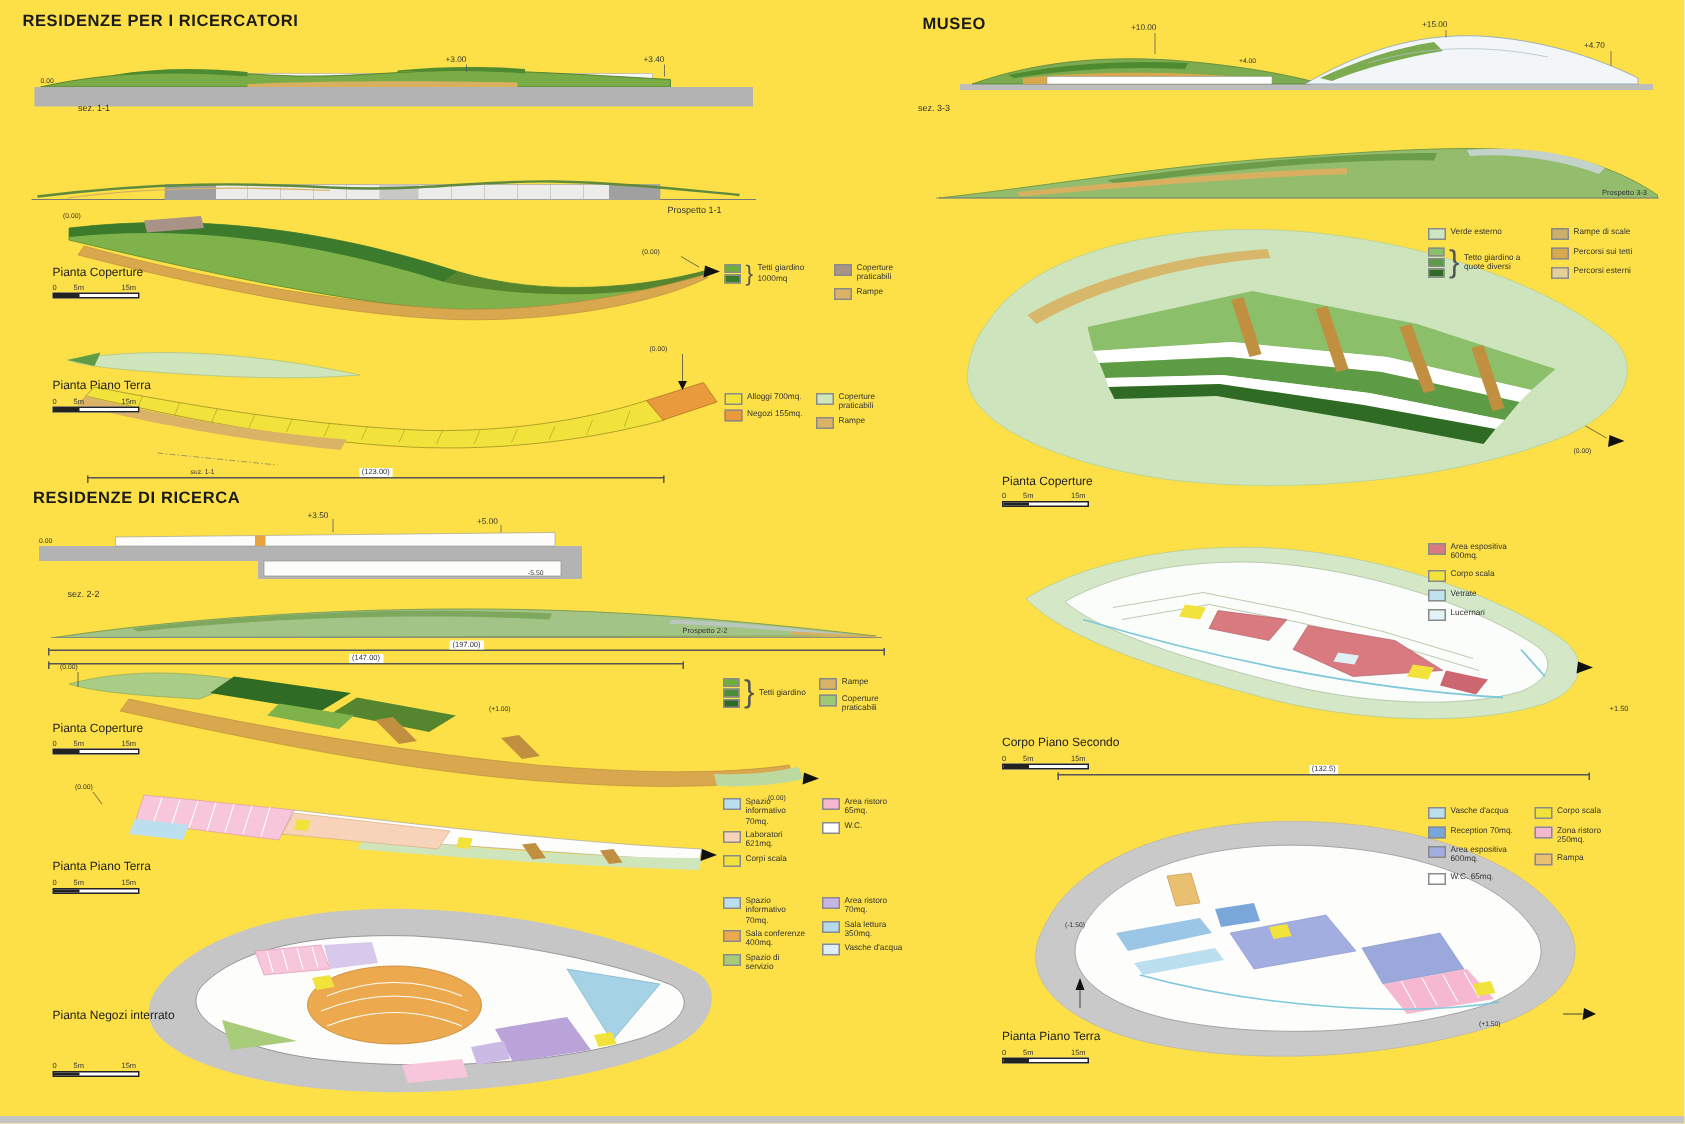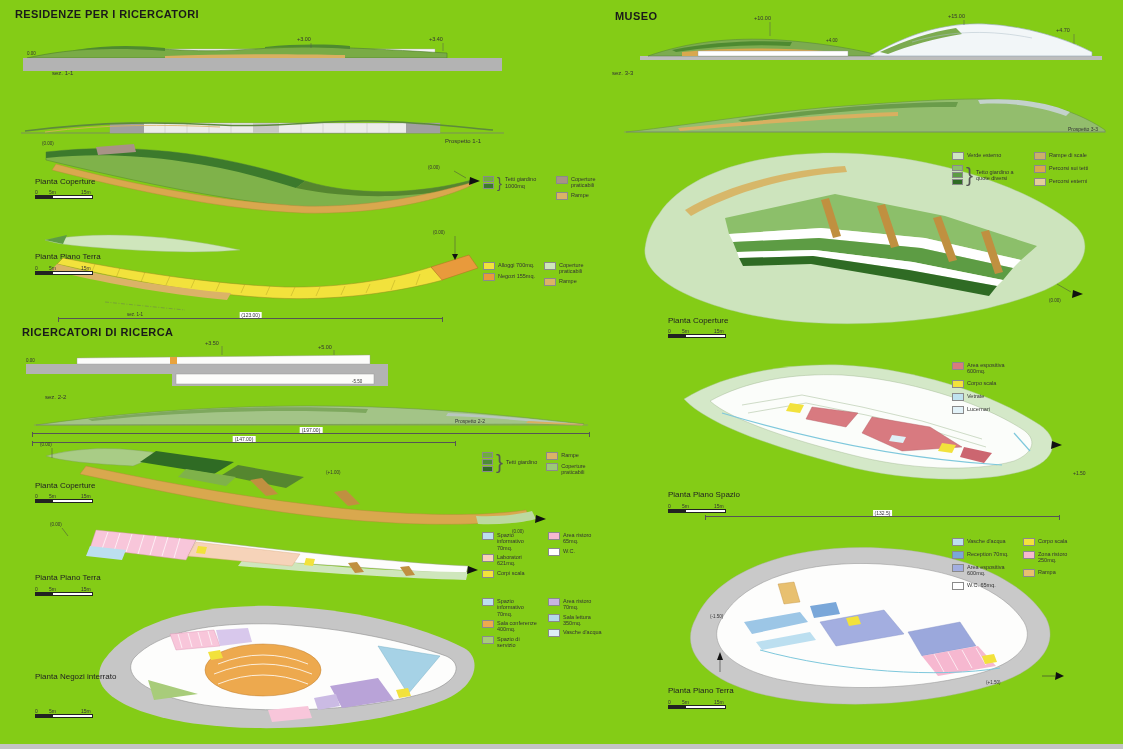--- a/index.html
+++ b/index.html
@@ -1,17 +1,17 @@
 <!DOCTYPE html>
 <html><head>
 <meta charset="utf-8">
 <style>
 *{margin:0;padding:0;box-sizing:border-box}
 html,body{width:1123px;height:749px;background:#fff;font-family:"Liberation Sans","DejaVu Sans",sans-serif;color:#222;overflow:hidden}
-.sheet{position:relative;width:1123px;height:749px;background:#84cc16}
+.sheet{position:relative;width:1123px;height:749px;background:#fde047}
 .abs{position:absolute}
 .h1{font-size:11px;font-weight:bold;letter-spacing:.4px;color:#1a1a1a;white-space:nowrap}
 .h2{font-size:8px;color:#222;white-space:nowrap}
 .small{font-size:6px;color:#333;white-space:nowrap}
 .tiny{font-size:5px;color:#333;white-space:nowrap}
 .legend{position:absolute;display:flex;gap:9px;align-items:flex-start}
 .lcol{display:flex;flex-direction:column;gap:3px}
 .li{display:flex;gap:3px;align-items:flex-start}
 .li.group{align-items:center}
 .sw{width:12px;height:8px;border:.5px solid #8a8a8a;flex:0 0 auto;display:inline-block;background:#fff}
@@ -185,21 +185,21 @@
       <div class="li">
           <span class="sw" style="background: rgb(219, 179, 103);"></span>
           <span class="lt">Rampe</span>
         </div>
     </div>
   </div>
   <div class="dim" style="left:58px;top:318px;width:385px">
       <span>(123.00)</span>
     </div>
 
-  <div class="abs h1" style="left:22px;top:326px">RICERCATORI DI RICERCA</div>
+  <div class="abs h1" style="left:22px;top:326px">RESIDENZE DI RICERCA</div>
 
   <svg class="abs" style="left:22px;top:338px" width="372" height="56" viewBox="0 0 372 56">
     <g>
       <path d="M4,26 L366,26 L366,48 L150,48 L150,36 L4,36 Z" fill="#b3b3b3"></path>
       <polygon points="55,20 348,17 348,26 55,26" fill="#fcfcfa" stroke="#999" stroke-width="0.4"></polygon>
       <rect x="154" y="36" width="198" height="10" fill="#fcfcfa" stroke="#999" stroke-width="0.5"></rect>
       <rect x="148" y="19" width="7" height="7" fill="#e8a33d"></rect>
       <line x1="200" y1="8" x2="200" y2="17" stroke="#555" stroke-width="0.5"></line>
       <line x1="312" y1="12" x2="312" y2="17" stroke="#555" stroke-width="0.5"></line>
     </g>
@@ -513,21 +513,21 @@
       <polygon points="302,92 330,98 322,108 298,102" fill="#cc6670"></polygon>
       <polygon points="128,48 142,50 138,58 124,56" fill="#f2e23c"></polygon>
       <polygon points="280,88 294,90 290,98 276,96" fill="#f2e23c"></polygon>
       <polygon points="230,80 244,82 241,88 227,86" fill="#dff0f7"></polygon>
       <path d="M60,58 C140,82 240,104 340,110" fill="none" stroke="#7ec8dc" stroke-width="1.2"></path>
       <path d="M352,78 L368,96" fill="none" stroke="#7ec8dc" stroke-width="1.2"></path>
       <polygon points="390,86 400,90 389,94" fill="#111"></polygon>
     </g>
   </svg>
   <div class="abs tiny" style="left:1073px;top:470px">+1.50</div>
-  <div class="abs h2" style="left:668px;top:490px">Pianta Piano Spazio</div>
+  <div class="abs h2" style="left:668px;top:490px">Corpo Piano Secondo</div>
   <div class="scalebar" style="left:668px;top:503px">
     <div class="sb-l">
         <span style="left:0">0</span>
         <span style="left:14px">5m</span>
         <span style="left:46px">15m</span>
       </div>
     <div class="sb-bar">
         <i class="sb-fill"></i>
       </div>
   </div>

